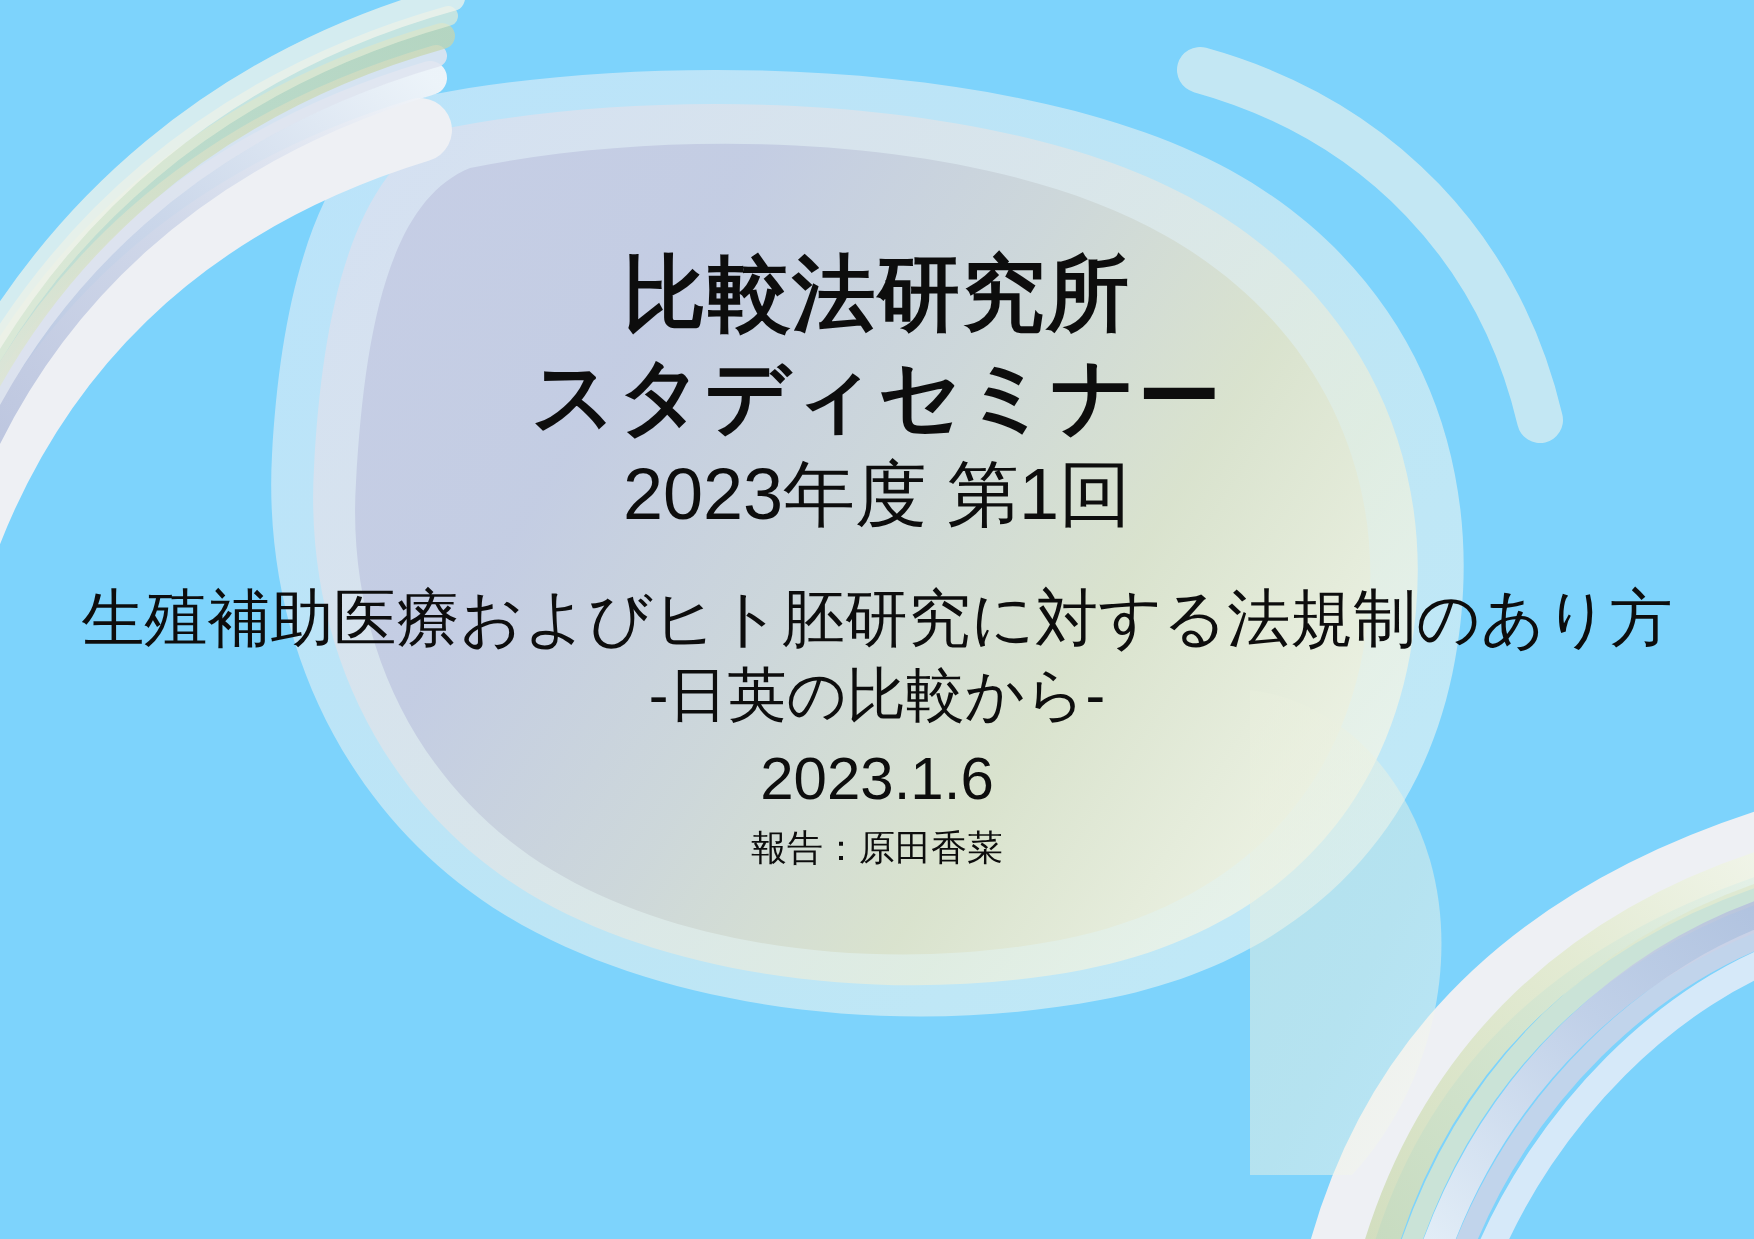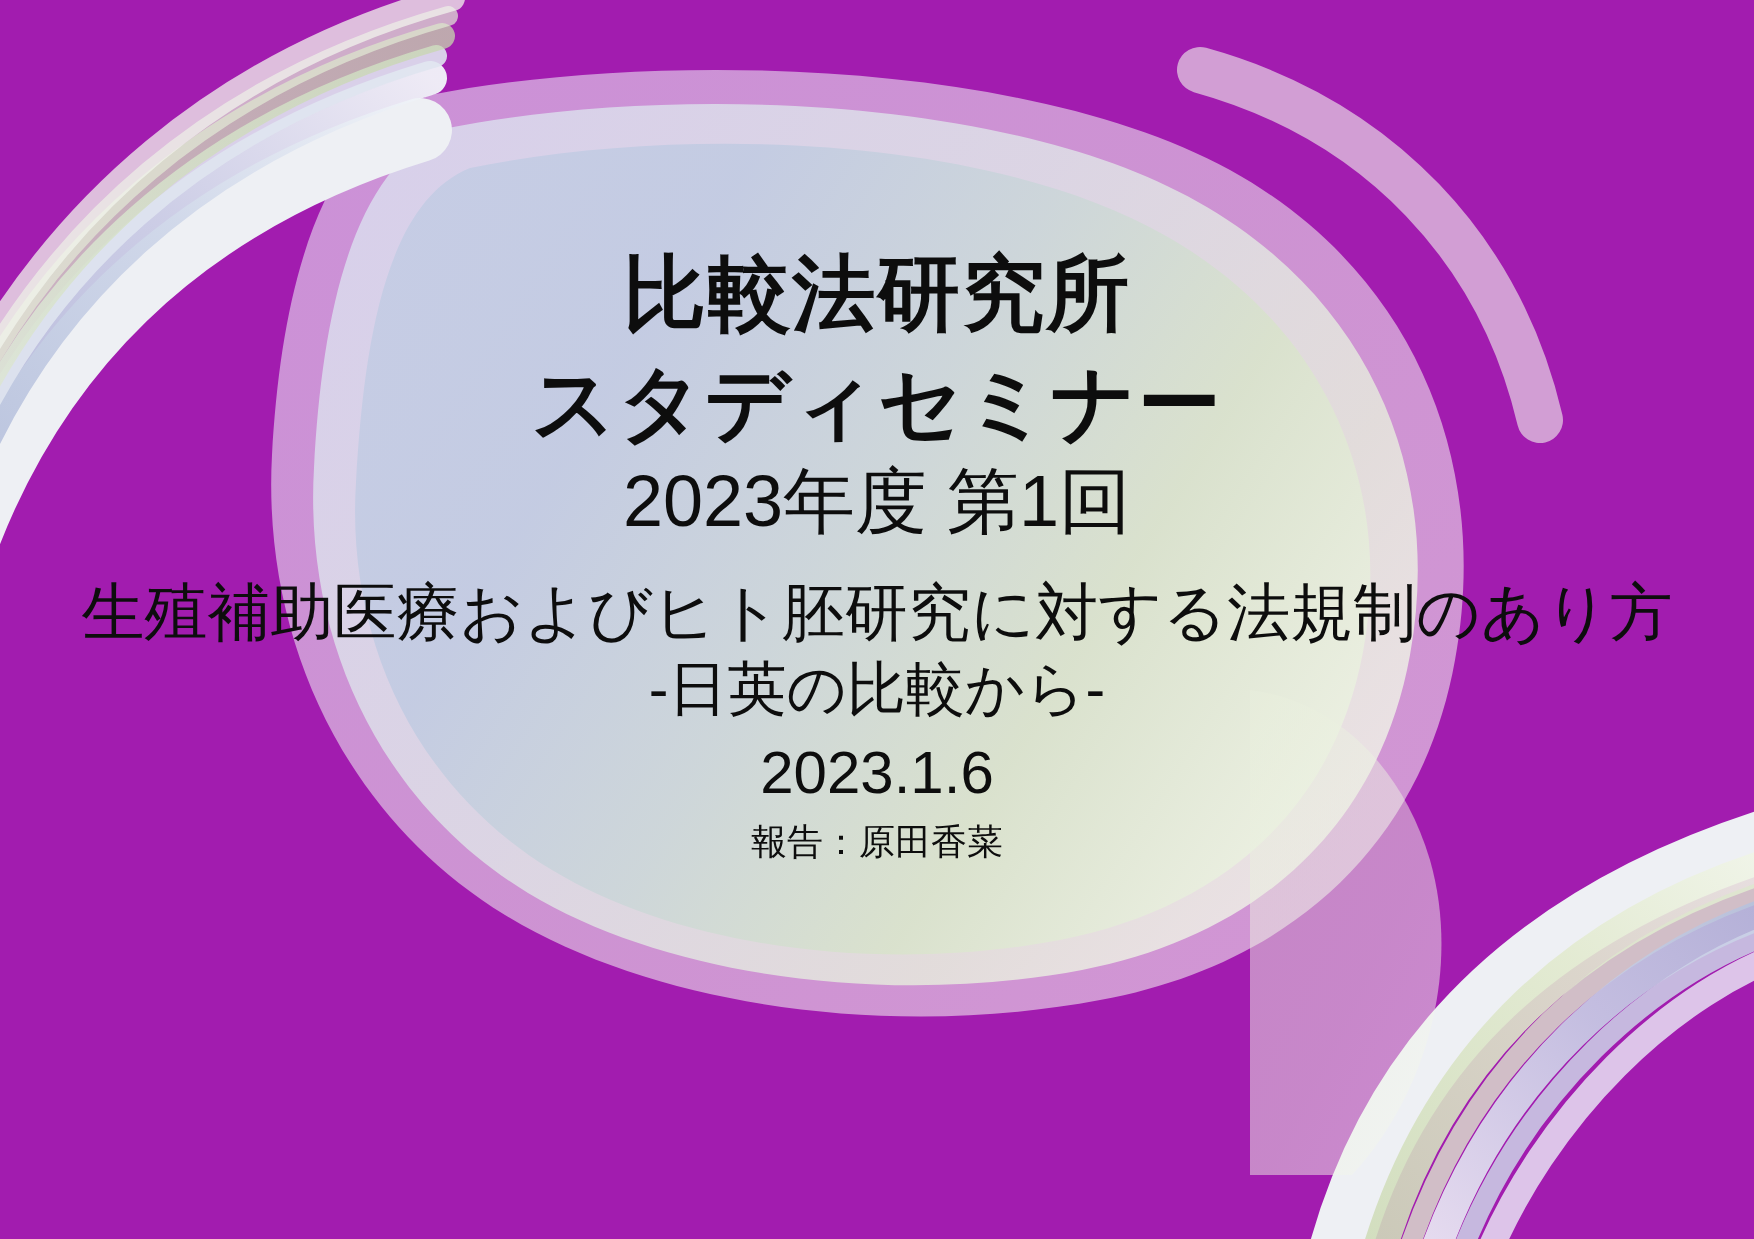--- a/index.html
+++ b/index.html
@@ -12,21 +12,21 @@
     height: 1239px;
     overflow: hidden;
     font-family: "Liberation Sans", "DejaVu Sans", sans-serif;
   }
 
   
   #slide {
     position: relative;
     width: 1754px;
     height: 1239px;
-    background: #a21caf;
+    background: #7dd3fc;
     overflow: hidden;
   }
 
   
   #slide-frame {
     position: absolute;
     left: 0; top: 0;
     width: 1754px;
     height: 1239px;
     overflow: hidden;
@@ -59,36 +59,36 @@
   .title-line {
     font-weight: bold;
     font-size: 83px;
     line-height: 1.14;
     letter-spacing: 0.02em;
     color: #0d0d0d;
     white-space: nowrap;
   }
 
   #title-line-1 { margin-top: 247px; }
-  #title-line-2 { margin-top: 15px; }
+  #title-line-2 { margin-top: 8px; }
 
   #title-edition {
     font-weight: normal;
     font-size: 72px;
     line-height: 1.18;
     margin-top: 8px;
     color: #0d0d0d;
     white-space: nowrap;
   }
 
   #subtitle-main {
     font-weight: normal;
     font-size: 63px;
     line-height: 1.18;
-    margin-top: 31px;
+    margin-top: 44px;
     color: #0d0d0d;
     white-space: nowrap;
   }
 
   #subtitle-sub {
     font-weight: normal;
     font-size: 59px;
     line-height: 1.18;
     margin-top: 5px;
     color: #0d0d0d;

